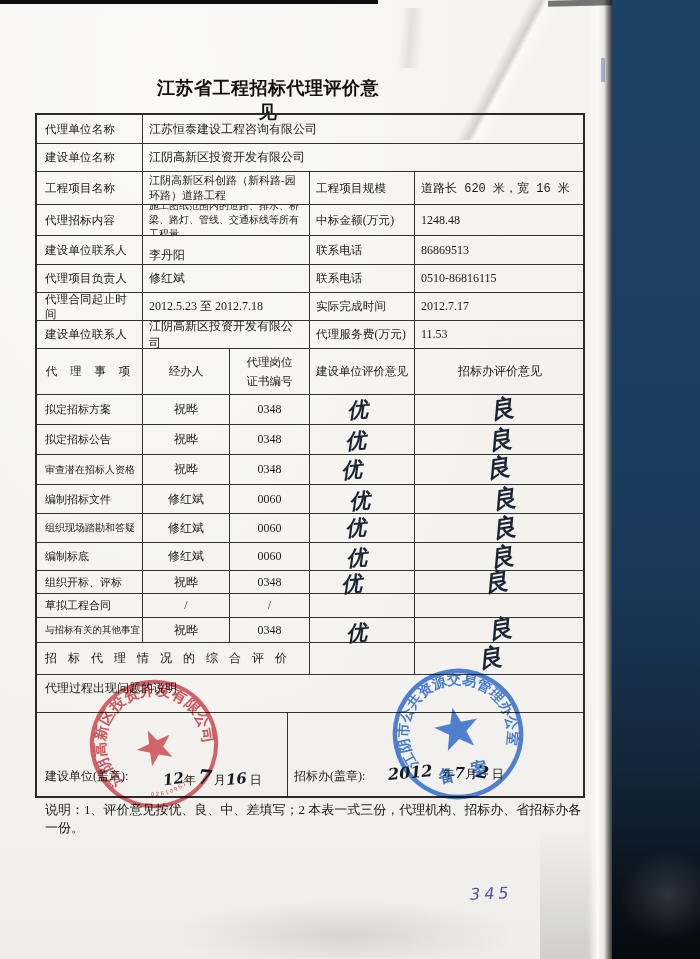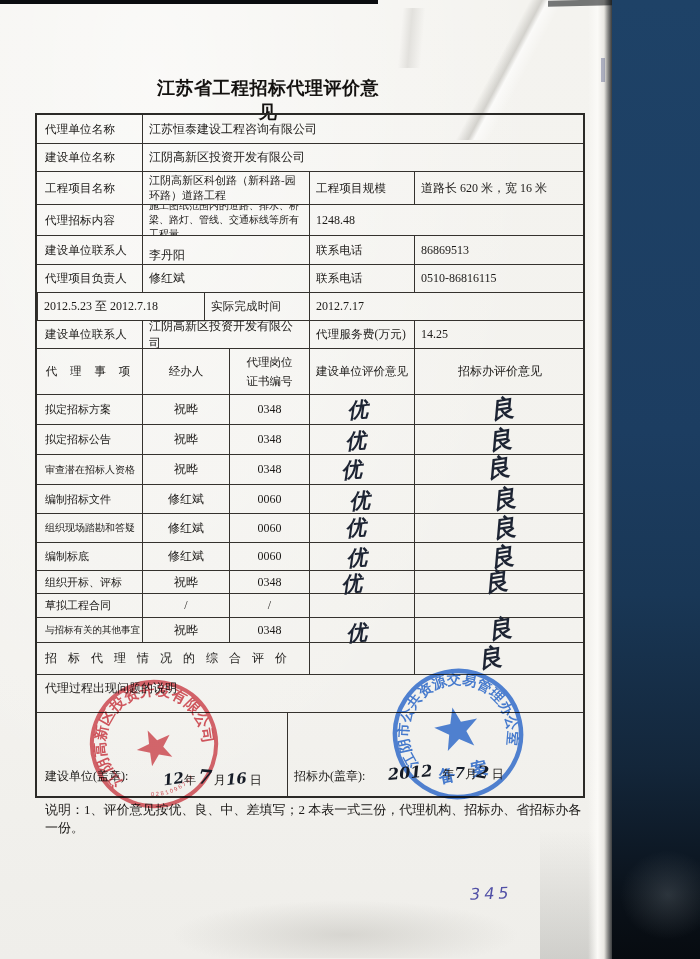--- a/index.html
+++ b/index.html
@@ -102,31 +102,34 @@
           <div class="trow" style="height: 33px;">
             <div class="tcell cfirst" style="width: 105px;">
               <span class="lab">工程项目名称</span>
             </div>
             <div class="tcell " style="width: 167px;">
               <span class="val mid">江阴高新区科创路（新科路-园环路）道路工程</span>
             </div>
             <div class="tcell " style="width: 105px;">
               <span class="lab">工程项目规模</span>
             </div>
-            <div class="tcell " style="width: 180px;">
+            <div class="tcell " style="width: 180px; font-family: Liberation Mono, monospace;">
               <span class="val">道路长 620 米，宽 16 米</span>
             </div>
           </div>
           <div class="trow" style="height: 31px;">
             <div class="tcell cfirst" style="width: 105px;">
               <span class="lab">代理招标内容</span>
             </div>
             <div class="tcell " style="width: 167px;">
               <span class="val small">施工图纸范围内的道路、排水、桥梁、路灯、管线、交通标线等所有工程量</span>
             </div>
+            <div class="tcell " style="width: 105px;">
+              <span class="lab">中标金额(万元)</span>
+            </div>
             <div class="tcell " style="width: 171px;">
               <span class="val">1248.48</span>
             </div>
           </div>
           <div class="trow" style="height: 29px;">
             <div class="tcell cfirst" style="width: 105px;">
               <span class="lab">建设单位联系人</span>
             </div>
             <div class="tcell " style="width: 167px; align-items: flex-end;">
               <span class="val">李丹阳</span>
@@ -146,20 +149,23 @@
               <span class="val">修红斌</span>
             </div>
             <div class="tcell " style="width: 105px;">
               <span class="lab">联系电话</span>
             </div>
             <div class="tcell " style="width: 171px;">
               <span class="val">0510-86816115</span>
             </div>
           </div>
           <div class="trow" style="height: 28px;">
+            <div class="tcell cfirst" style="width: 105px;">
+              <span class="lab">代理合同起止时间</span>
+            </div>
             <div class="tcell " style="width: 167px;">
               <span class="val">2012.5.23 至 2012.7.18</span>
             </div>
             <div class="tcell " style="width: 105px;">
               <span class="lab">实际完成时间</span>
             </div>
             <div class="tcell " style="width: 171px;">
               <span class="val">2012.7.17</span>
             </div>
           </div>
@@ -167,21 +173,21 @@
             <div class="tcell cfirst" style="width: 105px;">
               <span class="lab">建设单位联系人</span>
             </div>
             <div class="tcell " style="width: 167px;">
               <span class="val">江阴高新区投资开发有限公司</span>
             </div>
             <div class="tcell " style="width: 105px;">
               <span class="lab">代理服务费(万元)</span>
             </div>
             <div class="tcell " style="width: 171px;">
-              <span class="val">14.25</span>
+              <span class="val">11.53</span>
             </div>
           </div>
         </div>
 
       <div class="trow" style="height:46px">
         <div class="tcell cfirst hdr" style="width:105px">
           <span class="sp">代 理 事 项</span>
         </div>
         <div class="tcell hdr" style="width:87px">
           <span>经办人</span>

